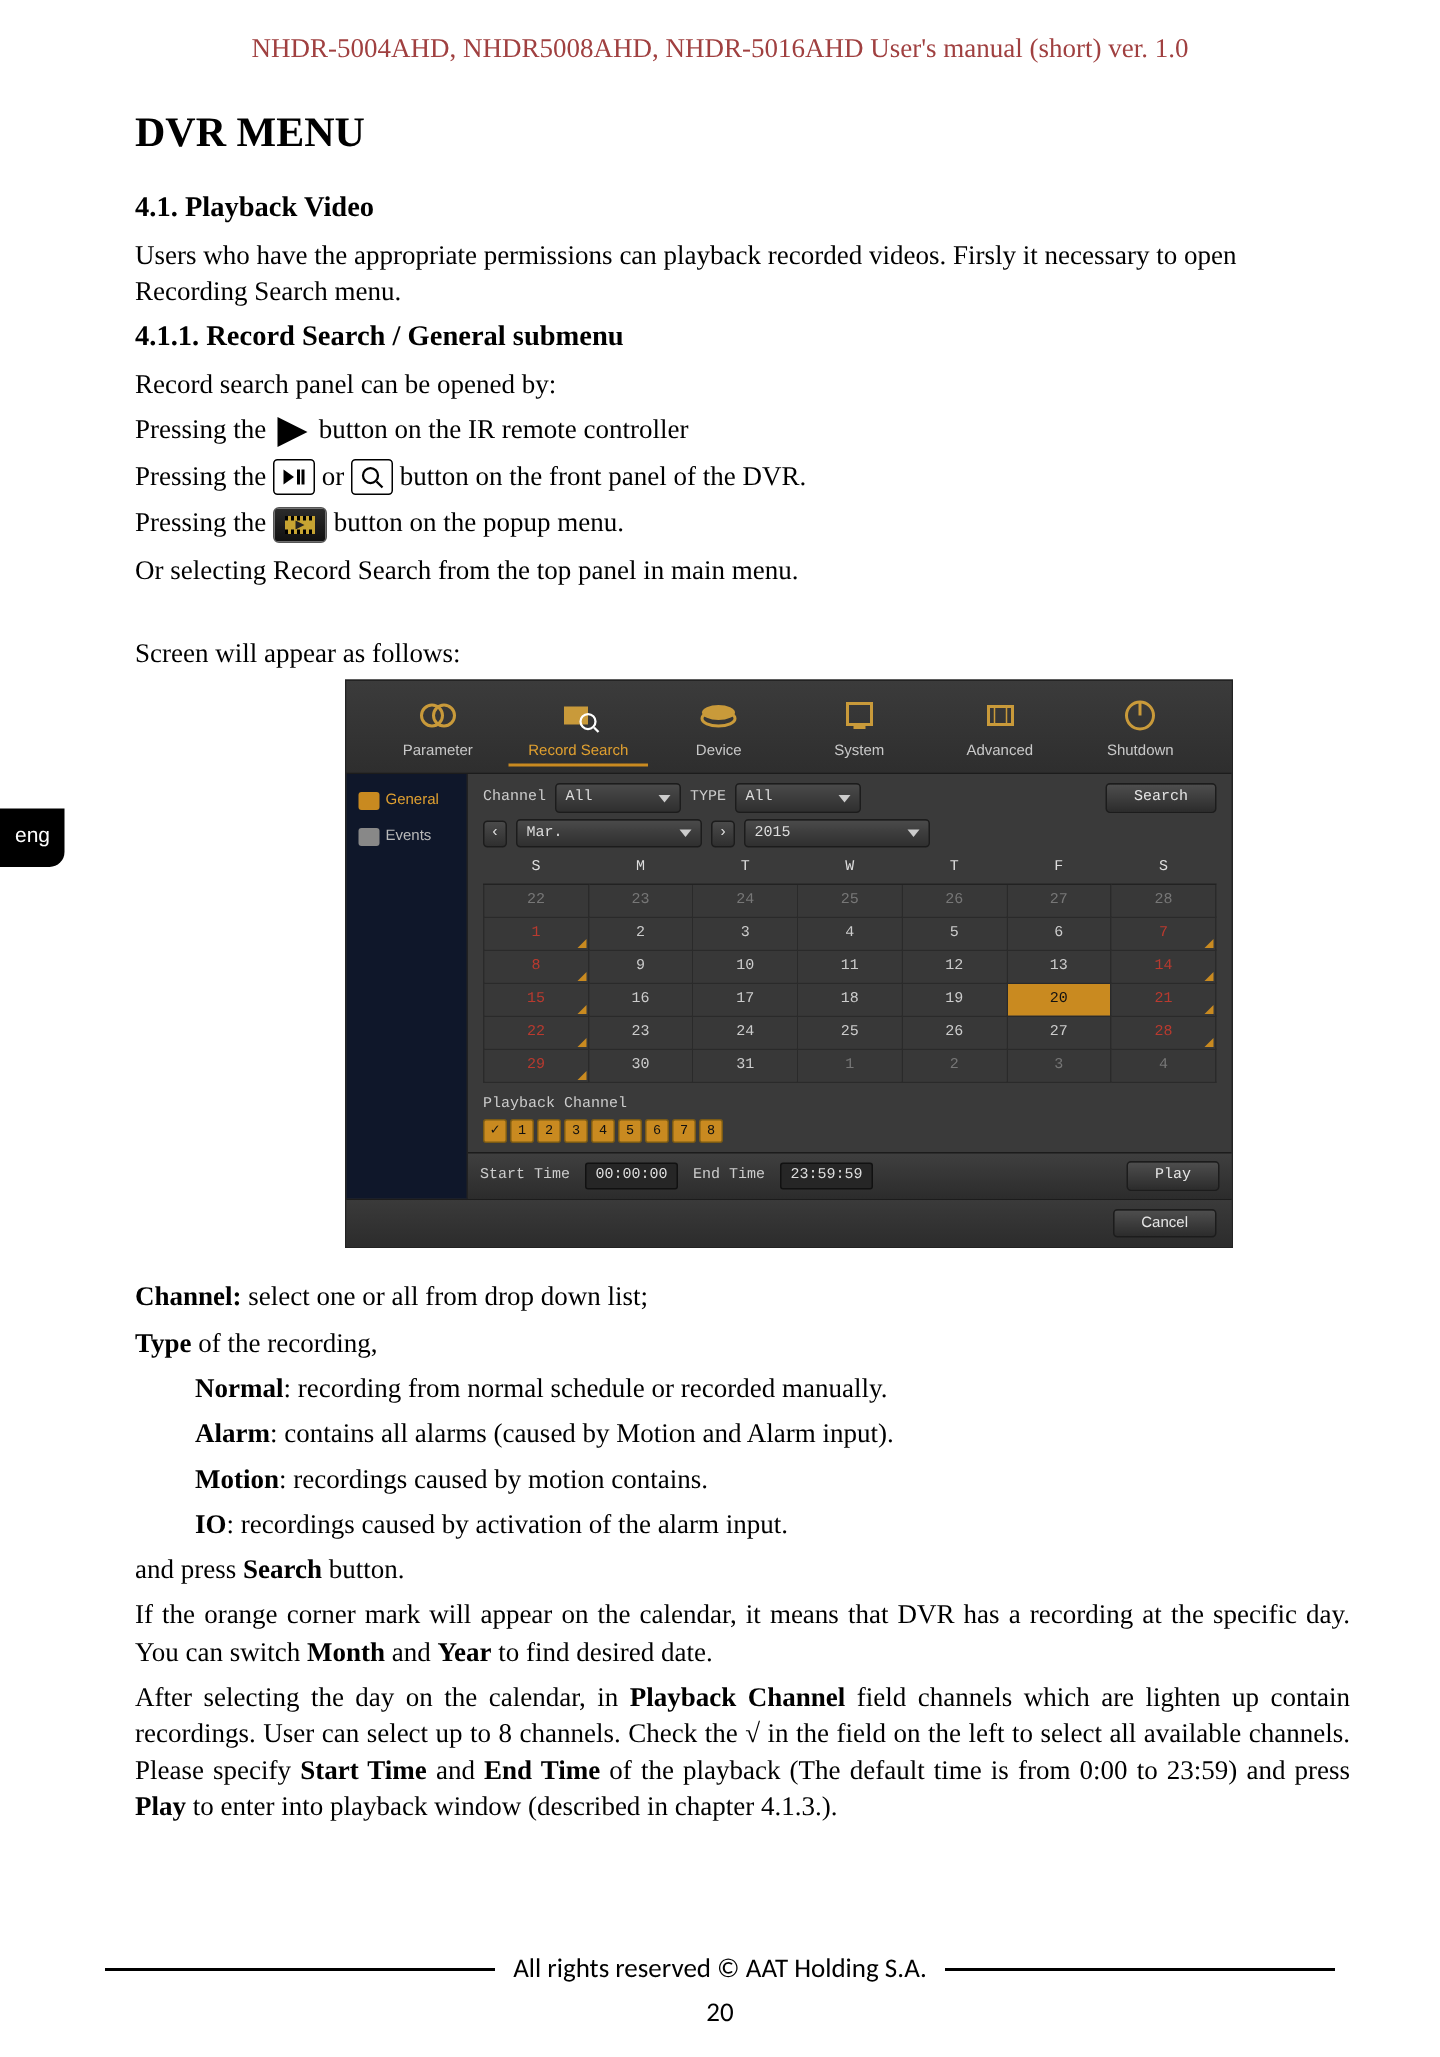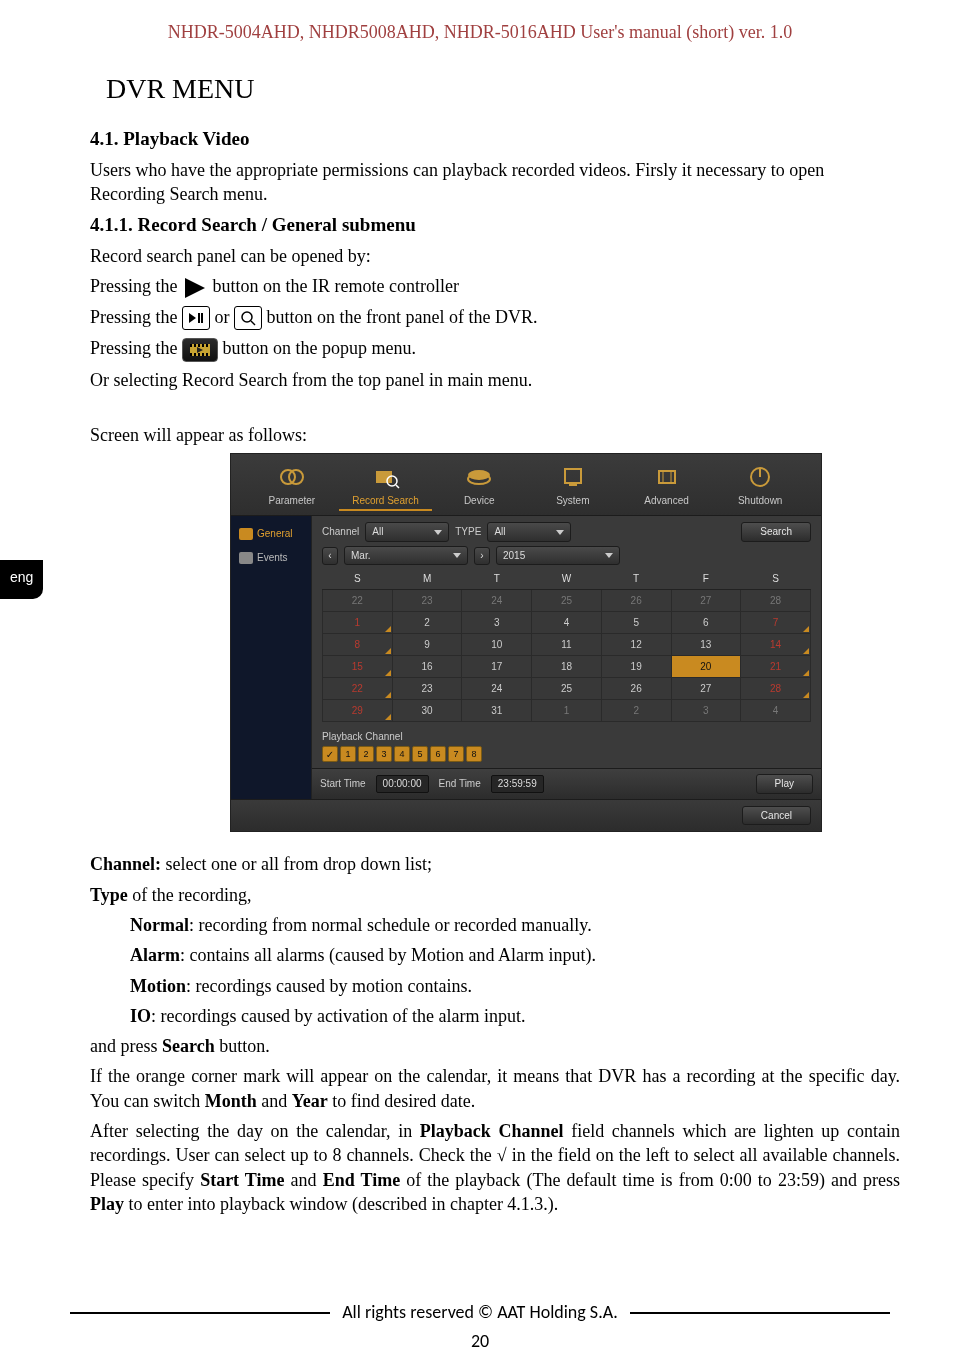--- a/index.html
+++ b/index.html
@@ -19,35 +19,35 @@
     color: #a04040;
     font-family: Liberation Serif, serif;
     font-size: 18px;
     padding-top: 20px;
   }
   .content {
     padding: 0 60px 0 90px;
   }
   h1 {
     font-size: 28px;
-    font-weight: normal;
-    margin: 26px 0 18px 16px;
+    font-weight: bold;
+    margin: 26px 0 18px 0;
   }
   h2 {
     font-size: 19px;
     font-weight: bold;
     margin: 0 0 6px 0;
   }
   p { margin: 0 0 6px 0; }
   .indent { padding-left: 40px; }
   .justify { text-align: justify; }
   .tab-eng {
     position: absolute;
     left: 0;
-    top: 560px;
+    top: 539px;
     background: #000;
     color: #fff;
     padding: 8px 10px 12px;
     border-radius: 0 0 10px 0;
     font-family: Arial, sans-serif;
     font-size: 14px;
   }
   .inline-icon {
     display: inline-block;
     vertical-align: middle;
@@ -142,21 +142,21 @@
     padding: 6px 0;
     border-right:1px solid #222;
   }
   .side-item {
     display:flex;align-items:center;gap:4px;
     padding:5px 8px;color:#bbb;font-size:10px;
   }
   .side-item.active{color:#e0a030;}
   .side-item .si-ico{width:14px;height:12px;background:#888;border-radius:2px;}
   .side-item.active .si-ico{background:#c98a20;}
-  .dvr-main { flex:1; padding: 6px 10px 0; }
+  .dvr-main { flex:1; padding: 6px 10px 0; font-family: Liberation Mono, monospace; }
   .row { display:flex;align-items:center;gap:6px;margin-bottom:4px; }
   .lbl { font-size:10px;color:#ccc; }
   .sel {
     background: linear-gradient(#4a4a4a,#2f2f2f);
     border:1px solid #1c1c1c;border-radius:3px;
     padding:2px 6px;color:#ddd;min-width:70px;
     display:inline-flex;justify-content:space-between;align-items:center;
     font-size:10px;
   }
   .sel .tri{width:0;height:0;border-left:4px solid transparent;border-right:4px solid transparent;border-top:5px solid #ccc;margin-left:6px;}

